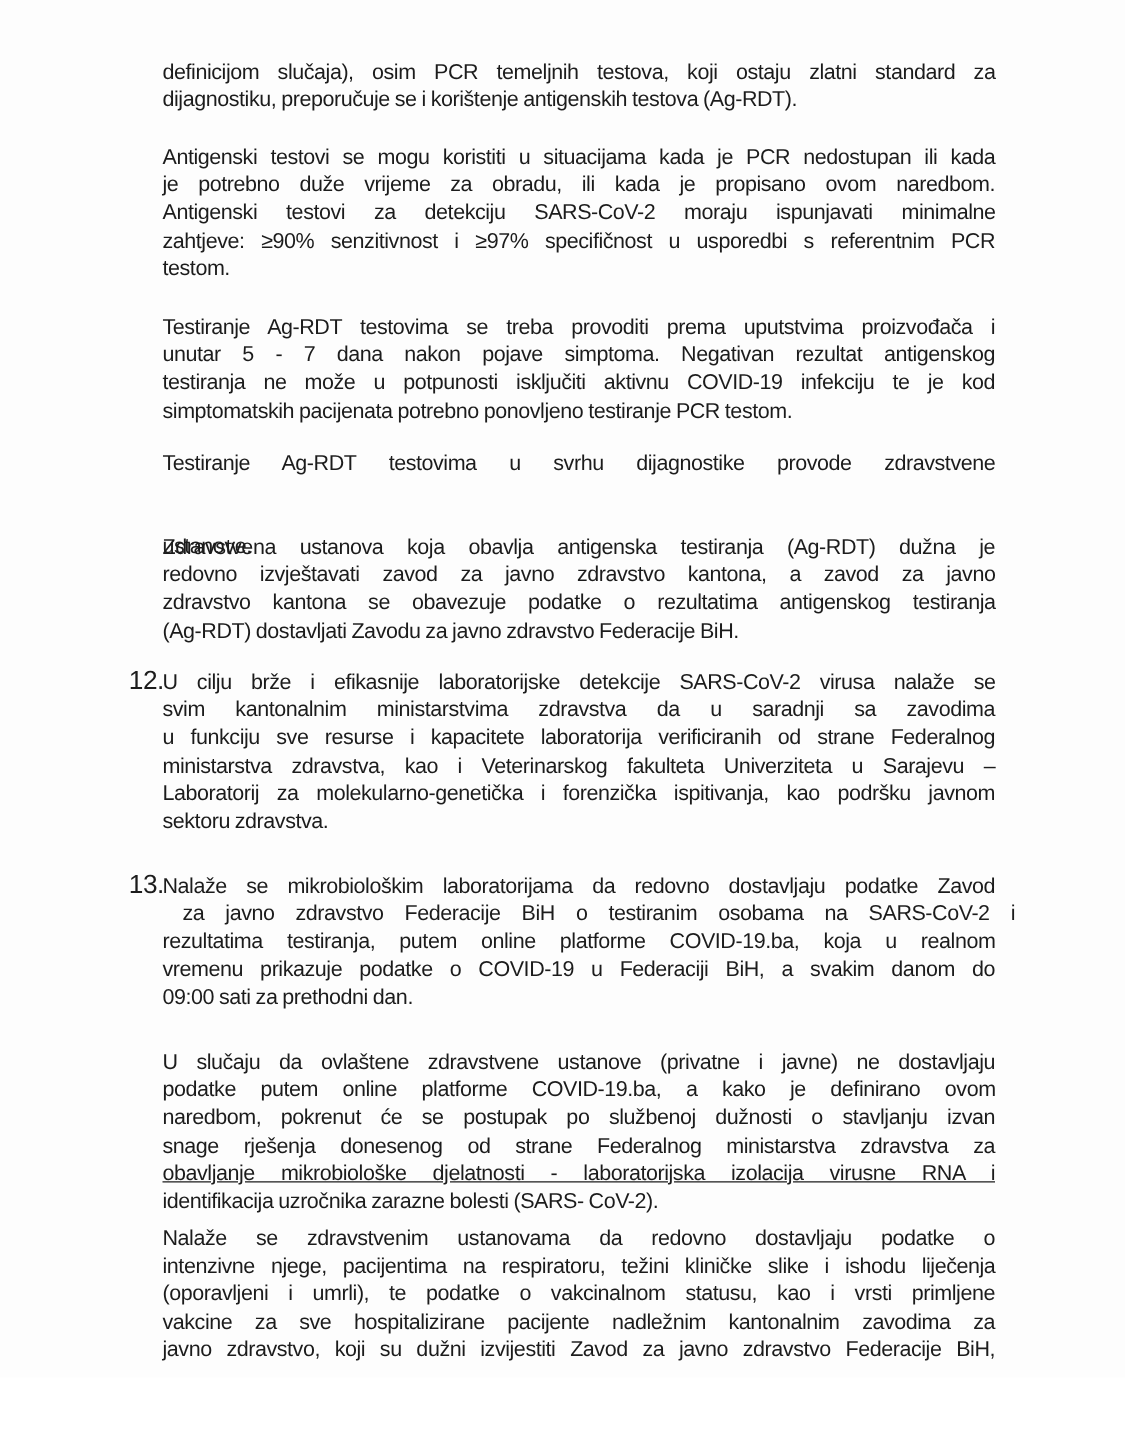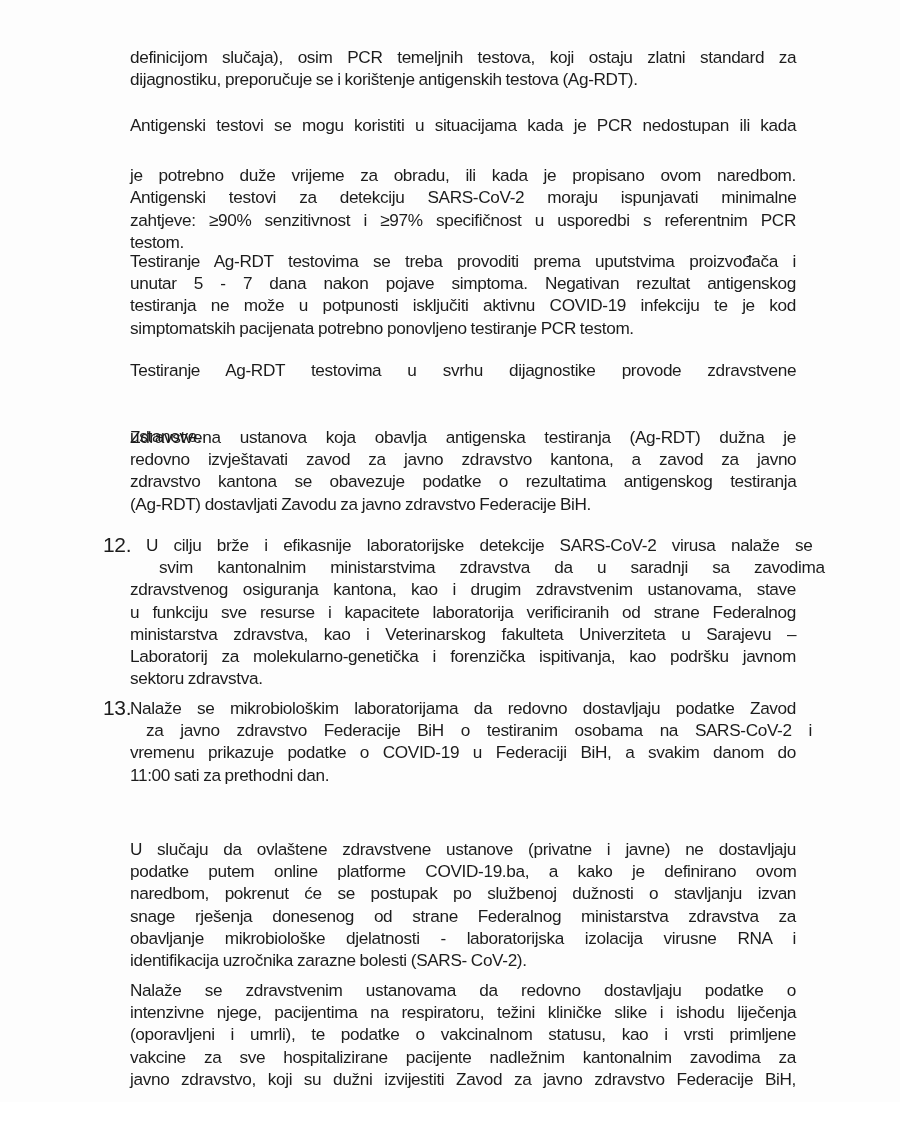--- a/index.html
+++ b/index.html
@@ -56,21 +56,21 @@
 
 <div class="page">
 
   <div class="para" style="top:46px;">
     <span class="line" style="white-space: nowrap; display: block; word-spacing: 10.3px;">definicijom slučaja), osim PCR temeljnih testova, koji ostaju zlatni standard za</span>
     <span class="line last" style="white-space: nowrap; display: block;">dijagnostiku, preporučuje se i korištenje antigenskih testova (Ag-RDT).</span>
   </div>
 
   <div class="para" style="top:114px;">
     <span class="line" style="white-space: nowrap; display: block; word-spacing: 6.08333px;">Antigenski testovi se mogu koristiti u situacijama kada je PCR nedostupan ili kada</span>
-    <span class="line" style="white-space: nowrap; display: block; word-spacing: 11.5px; margin-top: 28px;">je potrebno duže vrijeme za obradu, ili kada je propisano ovom naredbom.</span>
+    <span class="line" style="white-space: nowrap; display: block; word-spacing: 11.5px;">je potrebno duže vrijeme za obradu, ili kada je propisano ovom naredbom.</span>
     <span class="line" style="white-space: nowrap; display: block; word-spacing: 18.6429px;">Antigenski testovi za detekciju SARS-CoV-2 moraju ispunjavati minimalne</span>
     <span class="line" style="white-space: nowrap; display: block; word-spacing: 8.8px;">zahtjeve: ≥90% senzitivnost i ≥97% specifičnost u usporedbi s referentnim PCR</span>
     <span class="line last" style="white-space: nowrap; display: block;">testom.</span>
   </div>
 
   <div class="para" style="top:250px;">
     <span class="line" style="white-space: nowrap; display: block; word-spacing: 10.1667px;">Testiranje Ag-RDT testovima se treba provoditi prema uputstvima proizvođača i</span>
     <span class="line" style="white-space: nowrap; display: block; word-spacing: 12.8px;">unutar 5 - 7 dana nakon pojave simptoma. Negativan rezultat antigenskog</span>
     <span class="line" style="white-space: nowrap; display: block; word-spacing: 10.0455px;">testiranja ne može u potpunosti isključiti aktivnu COVID-19 infekciju te je kod</span>
     <span class="line last" style="white-space: nowrap; display: block;">simptomatskih pacijenata potrebno ponovljeno testiranje PCR testom.</span>
@@ -83,43 +83,43 @@
 
   <div class="para" style="top:426px;">
     <span class="line" style="white-space: nowrap; display: block; word-spacing: 14.5px;">Zdravstvena ustanova koja obavlja antigenska testiranja (Ag-RDT) dužna je</span>
     <span class="line" style="white-space: nowrap; display: block; word-spacing: 13.8px;">redovno izvještavati zavod za javno zdravstvo kantona, a zavod za javno</span>
     <span class="line" style="white-space: nowrap; display: block; word-spacing: 13.25px;">zdravstvo kantona se obavezuje podatke o rezultatima antigenskog testiranja</span>
     <span class="line last" style="white-space: nowrap; display: block;">(Ag-RDT) dostavljati Zavodu za javno zdravstvo Federacije BiH.</span>
   </div>
 
   <span class="num" style="top:534px;">12.</span>
   <div class="para" style="top:534px;">
-    <span class="line" style="white-space: nowrap; display: block; word-spacing: 11px; margin-left: 16px;">U cilju brže i efikasnije laboratorijske detekcije SARS-CoV-2 virusa nalaže se</span>
-    <span class="line" style="white-space: nowrap; display: block; word-spacing: 19.875px; margin-left: 29px;">svim kantonalnim ministarstvima zdravstva da u saradnji sa zavodima</span>
-    <span class="line" style="white-space: nowrap; display: block; word-spacing: 10.25px;">zdravstvenog osiguranja kantona, kao i drugim zdravstvenim ustanovama, stave</span>
+    <span class="line" style="white-space: nowrap; display: block; word-spacing: 11px;">U cilju brže i efikasnije laboratorijske detekcije SARS-CoV-2 virusa nalaže se</span>
+    <span class="line" style="white-space: nowrap; display: block; word-spacing: 19.875px;">svim kantonalnim ministarstvima zdravstva da u saradnji sa zavodima</span>
     <span class="line" style="white-space: nowrap; display: block; word-spacing: 8.7px;">u funkciju sve resurse i kapacitete laboratorija verificiranih od strane Federalnog</span>
     <span class="line" style="white-space: nowrap; display: block; word-spacing: 11.2778px;">ministarstva zdravstva, kao i Veterinarskog fakulteta Univerziteta u Sarajevu –</span>
     <span class="line" style="white-space: nowrap; display: block; word-spacing: 9.625px;">Laboratorij za molekularno-genetička i forenzička ispitivanja, kao podršku javnom</span>
     <span class="line last" style="white-space: nowrap; display: block;">sektoru zdravstva.</span>
   </div>
 
   <span class="num" style="top:697px;">13.</span>
   <div class="para" style="top:697px;">
     <span class="line" style="white-space: nowrap; display: block; word-spacing: 10px;">Nalaže se mikrobiološkim laboratorijama da redovno dostavljaju podatke Zavod</span>
     <span class="line" style="white-space: nowrap; display: block; word-spacing: 12.4px; margin-left: 16px;">za javno zdravstvo Federacije BiH o testiranim osobama na SARS-CoV-2 i</span>
+    <span class="line" style="white-space: nowrap; display: block; word-spacing: 14.875px;">rezultatima testiranja, putem online platforme COVID-19.ba, koja u realnom</span>
     <span class="line" style="white-space: nowrap; display: block; word-spacing: 9.22727px;">vremenu prikazuje podatke o COVID-19 u Federaciji BiH, a svakim danom do</span>
-    <span class="line last" style="white-space: nowrap; display: block;">11:00 sati za prethodni dan.</span>
+    <span class="line last" style="white-space: nowrap; display: block;">09:00 sati za prethodni dan.</span>
   </div>
 
   <div class="para" style="top:838px;">
     <span class="line" style="white-space: nowrap; display: block; word-spacing: 10.6px;">U slučaju da ovlaštene zdravstvene ustanove (privatne i javne) ne dostavljaju</span>
     <span class="line" style="white-space: nowrap; display: block; word-spacing: 15.1667px;">podatke putem online platforme COVID-19.ba, a kako je definirano ovom</span>
     <span class="line" style="white-space: nowrap; display: block; word-spacing: 11.2px;">naredbom, pokrenut će se postupak po službenoj dužnosti o stavljanju izvan</span>
     <span class="line" style="white-space: nowrap; display: block; word-spacing: 15.375px;">snage rješenja donesenog od strane Federalnog ministarstva zdravstva za</span>
-    <span class="line" style="white-space: nowrap; display: block; word-spacing: 16.375px;">obavljanje mikrobiološke djelatnosti - laboratorijska izolacija virusne RNA i</span>
+    <span class="line" style="white-space: nowrap; display: block; word-spacing: 16.375px; text-decoration: underline;">obavljanje mikrobiološke djelatnosti - laboratorijska izolacija virusne RNA i</span>
     <span class="line last" style="white-space: nowrap; display: block;">identifikacija uzročnika zarazne bolesti (SARS- CoV-2).</span>
   </div>
 
   <div class="para" style="top:979px;">
     <span class="line" style="white-space: nowrap; display: block; word-spacing: 18.875px;">Nalaže se zdravstvenim ustanovama da redovno dostavljaju podatke o</span>
     <span class="line" style="white-space: nowrap; display: block; word-spacing: 8.4px;">intenzivne njege, pacijentima na respiratoru, težini kliničke slike i ishodu liječenja</span>
     <span class="line" style="white-space: nowrap; display: block; word-spacing: 11.5px;">(oporavljeni i umrli), te podatke o vakcinalnom statusu, kao i vrsti primljene</span>
     <span class="line" style="white-space: nowrap; display: block; word-spacing: 13.625px;">vakcine za sve hospitalizirane pacijente nadležnim kantonalnim zavodima za</span>
     <span class="line" style="white-space: nowrap; display: block; word-spacing: 7.31818px;">javno zdravstvo, koji su dužni izvijestiti Zavod za javno zdravstvo Federacije BiH,</span>
   </div>

